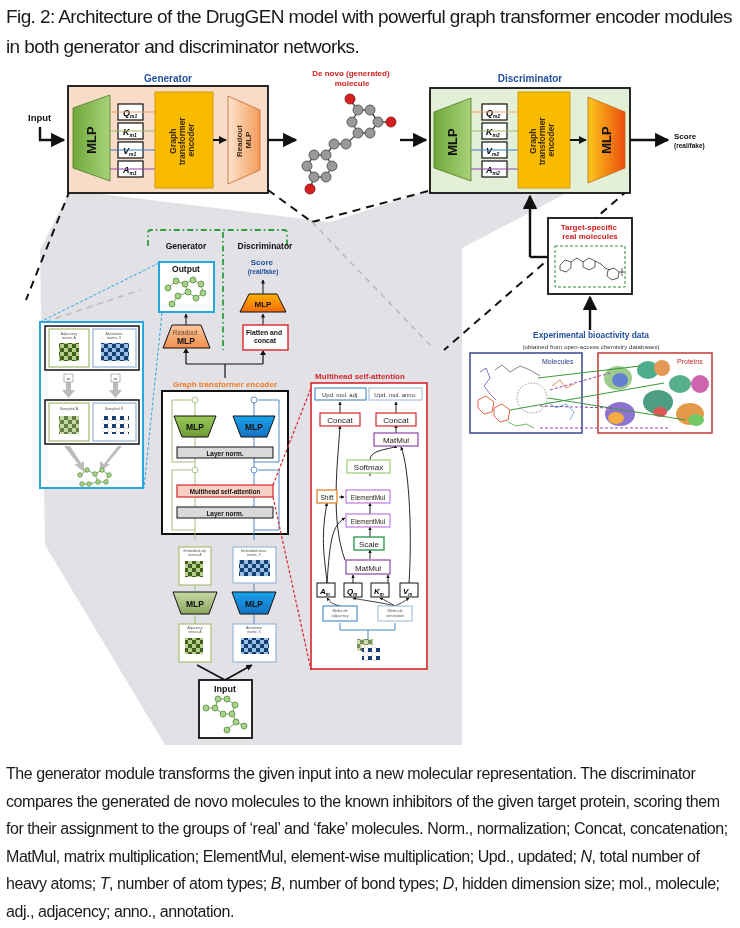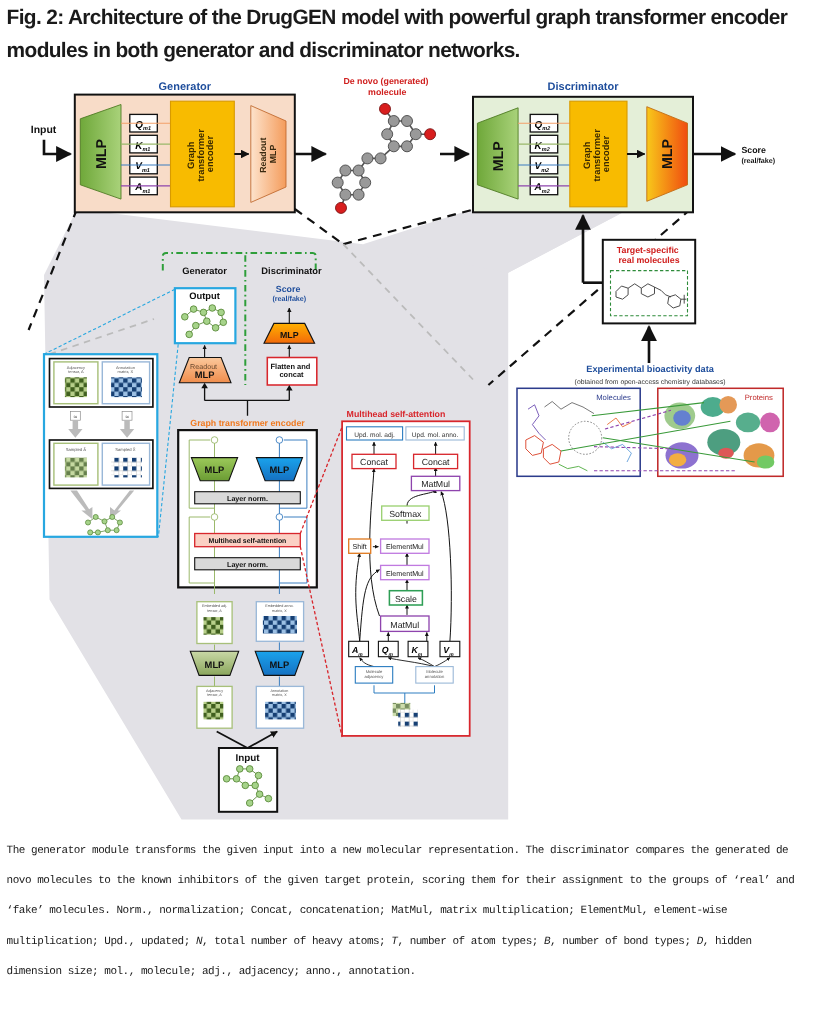--- a/index.html
+++ b/index.html
@@ -1,18 +1,18 @@
 <!DOCTYPE html>
 <html><head>
 <meta charset="utf-8">
 <style>
   html,body{margin:0;padding:0;background:#fff;}
   body{width:740px;height:928px;position:relative;overflow:hidden;font-family:"Liberation Sans",sans-serif;color:#111;}
-  .title{position:absolute;left:6px;top:2px;width:730px;font-family:"Liberation Sans",sans-serif;font-weight:bold;font-size:19px;line-height:30px;letter-spacing:-0.6px;color:#1a1a1a;}
-  .caption{position:absolute;left:6px;top:760px;width:732px;font-family:Liberation Mono, monospace;font-size:10px;line-height:27.6px;letter-spacing:-0.45px;color:#1a1a1a;}
+  .title{position:absolute;left:6px;top:2px;width:730px;font-family:"Liberation Sans",sans-serif;font-weight:normal;font-size:19px;line-height:30px;letter-spacing:-0.6px;color:#1a1a1a;}
+  .caption{position:absolute;left:6px;top:760px;width:732px;font-family:Liberation Sans, sans-serif;font-size:16px;line-height:27.6px;letter-spacing:-0.45px;color:#1a1a1a;}
   .caption i{font-style:italic;}
   svg text{font-family:"Liberation Sans",sans-serif;}
   #fig{position:absolute;left:0;top:64px;}
 </style>
 </head>
 <body>
 
 <div class="title">Fig. 2: Architecture of the DrugGEN model with powerful graph transformer encoder modules in both generator and discriminator networks.</div>
 
 <svg id="fig" width="740" height="690" viewBox="0 64 740 690" xmlns="http://www.w3.org/2000/svg">

